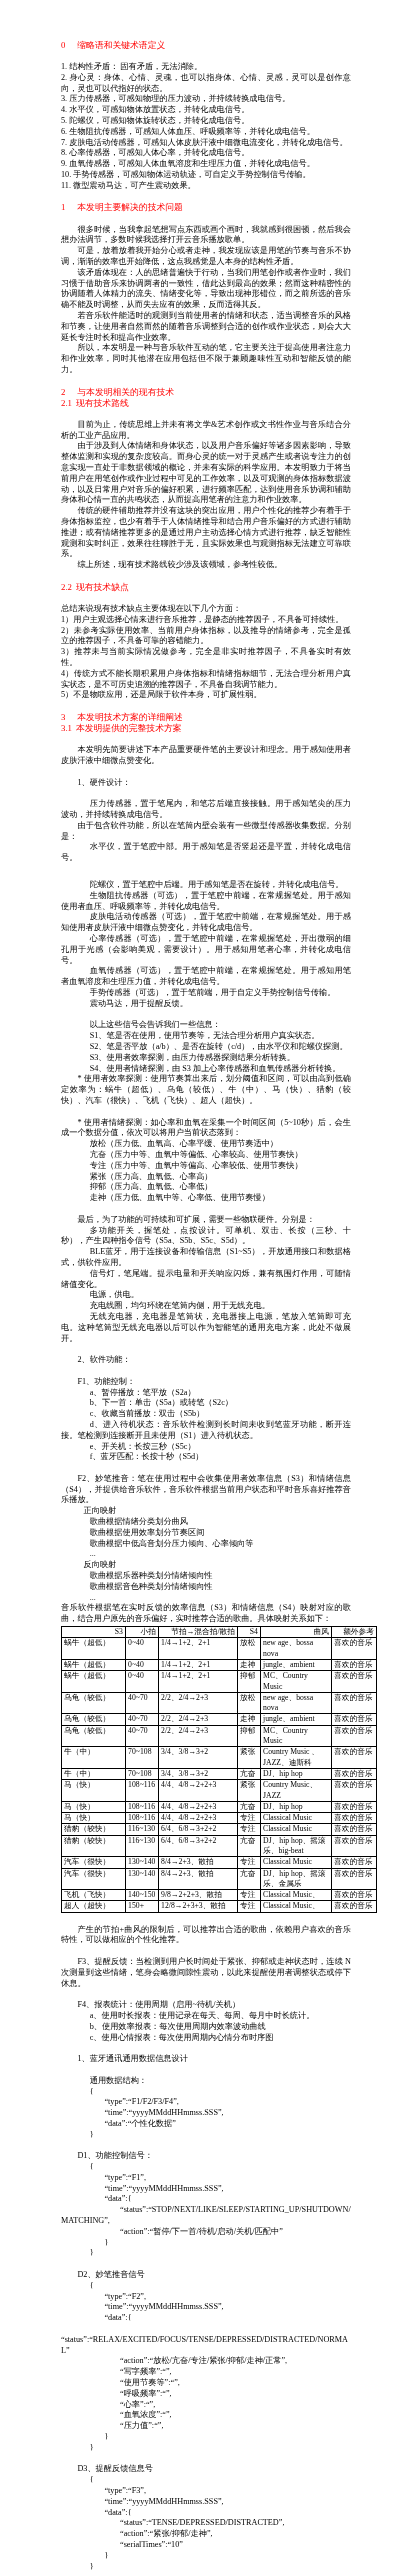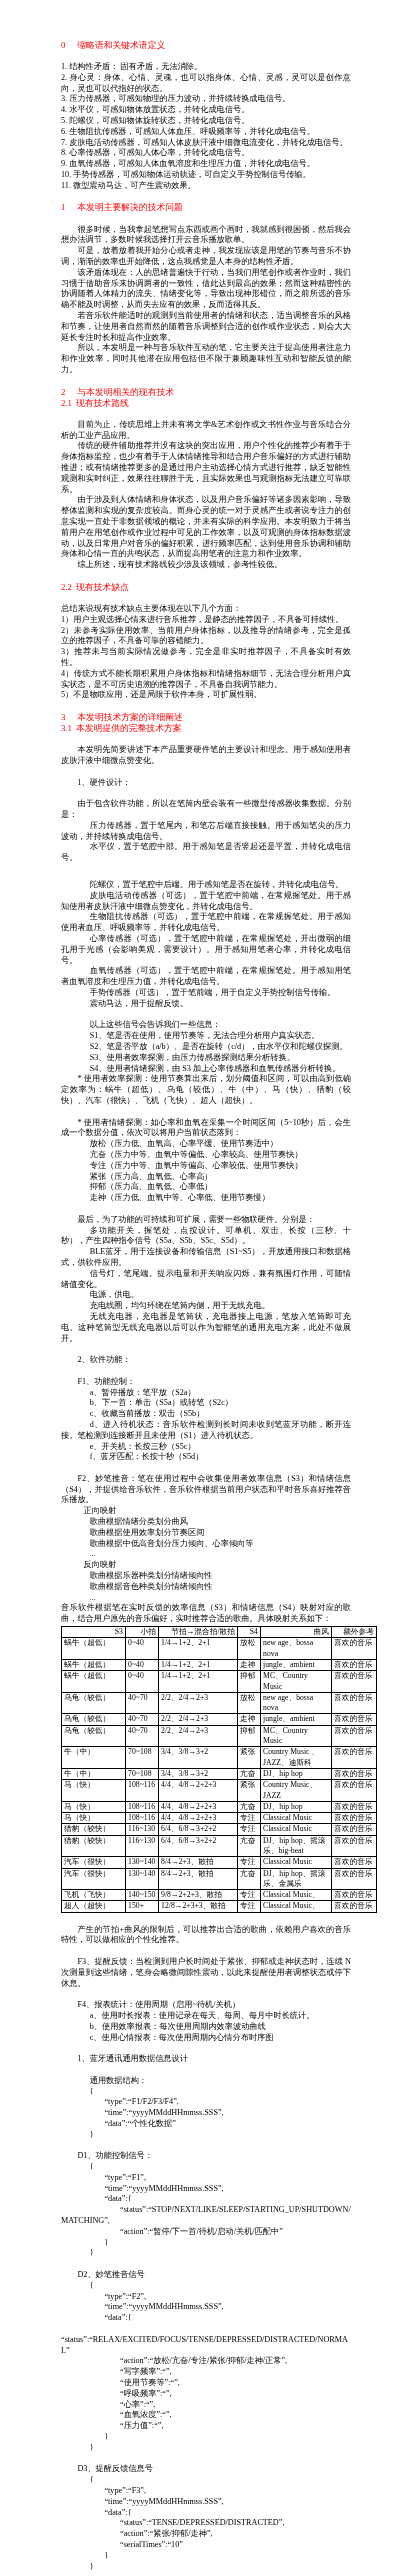--- a/index.html
+++ b/index.html
@@ -71,46 +71,46 @@
       <div class="ln" style="text-indent: 2em;">很多时候，当我拿起笔想写点东西或画个画时，我就感到很困顿，然后我会想办法调节，多数时候我选择打开云音乐播放歌单。</div>
       <div class="ln" style="text-indent: 2em;">可是，放着放着我开始分心或者走神，我发现应该是用笔的节奏与音乐不协调，渐渐的效率也开始降低，这点我感觉是人本身的结构性矛盾。</div>
       <div class="ln" style="text-indent: 2em;">该矛盾体现在：人的思绪普遍快于行动，当我们用笔创作或者作业时，我们习惯于借助音乐来协调两者的一致性，借此达到最高的效果；然而这种精密性的协调随着人体精力的流失、情绪变化等，导致出现神形错位，而之前所选的音乐确不能及时调整，从而失去应有的效果，反而适得其反。</div>
       <div class="ln" style="text-indent: 2em;">若音乐软件能适时的观测到当前使用者的情绪和状态，适当调整音乐的风格和节奏，让使用者自然而然的随着音乐调整到合适的创作或作业状态，则会大大延长专注时长和提高作业效率。</div>
       <div class="ln" style="text-indent: 2em;">所以，本发明是一种与音乐软件互动的笔，它主要关注于提高使用者注意力和作业效率，同时其他潜在应用包括但不限于兼顾趣味性互动和智能反馈的能力。</div>
       <div class="blank"></div>
       <div class="ln h1"><span class="num">2</span><span class="title">与本发明相关的现有技术</span></div>
       <div class="ln h2"><span class="num">2.1</span><span class="title">现有技术路线</span></div>
       <div class="blank"></div>
       <div class="ln" style="text-indent: 2em;">目前为止，传统思维上并未有将文学&amp;艺术创作或文书性作业与音乐结合分析的工业产品应用。</div>
+      <div class="ln" style="text-indent: 2em;">由于涉及到人体情绪和身体状态，以及用户音乐偏好等诸多因素影响，导致整体监测和实现的复杂度较高。而身心灵的统一对于灵感产生或者说专注力的创意实现一直处于非数据领域的概论，并未有实际的科学应用。本发明致力于将当前用户在用笔创作或作业过程中可见的工作效率，以及可观测的身体指标数据波动，以及日常用户对音乐的偏好积累，进行频率匹配，达到使用音乐协调和辅助身体和心情一直的共鸣状态，从而提高用笔者的注意力和作业效率。</div>
       <div class="ln" style="text-indent: 2em;">传统的硬件辅助推荐并没有这块的突出应用，用户个性化的推荐少有着手于身体指标监控，也少有着手于人体情绪推导和结合用户音乐偏好的方式进行辅助推进；或有情绪推荐更多的是通过用户主动选择心情方式进行推荐，缺乏智能性观测和实时纠正，效果往往聊胜于无，且实际效果也与观测指标无法建立可靠联系。</div>
-      <div class="ln" style="text-indent: 2em;">由于涉及到人体情绪和身体状态，以及用户音乐偏好等诸多因素影响，导致整体监测和实现的复杂度较高。而身心灵的统一对于灵感产生或者说专注力的创意实现一直处于非数据领域的概论，并未有实际的科学应用。本发明致力于将当前用户在用笔创作或作业过程中可见的工作效率，以及可观测的身体指标数据波动，以及日常用户对音乐的偏好积累，进行频率匹配，达到使用音乐协调和辅助身体和心情一直的共鸣状态，从而提高用笔者的注意力和作业效率。</div>
       <div class="ln" style="text-indent: 2em;">综上所述，现有技术路线较少涉及该领域，参考性较低。</div>
       <div class="blank"></div>
       <div class="ln h2"><span class="num">2.2</span><span class="title">现有技术缺点</span></div>
       <div class="blank"></div>
       <div class="ln" style="text-indent: 0em;">总结来说现有技术缺点主要体现在以下几个方面：</div>
       <div class="ln" style="text-indent: 0em;">1）用户主观选择心情来进行音乐推荐，是静态的推荐因子，不具备可持续性。</div>
       <div class="ln" style="text-indent: 0em;">2）未参考实际使用效率、当前用户身体指标，以及推导的情绪参考，完全是孤立的推荐因子，不具备可靠的容错能力。</div>
       <div class="ln" style="text-indent: 0em;">3）推荐未与当前实际情况做参考，完全是非实时推荐因子，不具备实时有效性。</div>
       <div class="ln" style="text-indent: 0em;">4）传统方式不能长期积累用户身体指标和情绪指标细节，无法合理分析用户真实状态，是不可历史追溯的推荐因子，不具备自我调节能力。</div>
       <div class="ln" style="text-indent: 0em;">5）不是物联应用，还是局限于软件本身，可扩展性弱。</div>
       <div class="blank"></div>
       <div class="ln h1"><span class="num">3</span><span class="title">本发明技术方案的详细阐述</span></div>
       <div class="ln h2"><span class="num">3.1</span><span class="title">本发明提供的完整技术方案</span></div>
       <div class="blank"></div>
       <div class="ln" style="text-indent: 2em;">本发明先简要讲述下本产品重要硬件笔的主要设计和理念。用于感知使用者皮肤汗液中细微点赞变化。</div>
       <div class="blank"></div>
       <div class="ln" style="text-indent: 2em;">1、硬件设计：</div>
       <div class="blank"></div>
+      <div class="ln" style="text-indent: 3.5em;">压力传感器，置于笔尾内，和笔芯后端直接接触。用于感知笔尖的压力波动，并持续转换成电信号。</div>
       <div class="ln" style="text-indent: 2em;">由于包含软件功能，所以在笔筒内壁会装有一些微型传感器收集数据。分别是：</div>
-      <div class="ln" style="text-indent: 3.5em;">压力传感器，置于笔尾内，和笔芯后端直接接触。用于感知笔尖的压力波动，并持续转换成电信号。</div>
       <div class="ln" style="text-indent: 3.5em;">水平仪，置于笔腔中部。用于感知笔是否竖起还是平置，并转化成电信号。</div>
       <div class="ln" style="text-indent: 3.5em; margin-top: 16px;">陀螺仪，置于笔腔中后端。用于感知笔是否在旋转，并转化成电信号。</div>
+      <div class="ln" style="text-indent: 3.5em;">生物阻抗传感器（可选），置于笔腔中前端，在常规握笔处。用于感知使用者血压、呼吸频率等，并转化成电信号。</div>
       <div class="ln" style="text-indent: 3.5em;">皮肤电活动传感器（可选），置于笔腔中前端，在常规握笔处。用于感知使用者皮肤汗液中细微点赞变化，并转化成电信号。</div>
-      <div class="ln" style="text-indent: 3.5em;">生物阻抗传感器（可选），置于笔腔中前端，在常规握笔处。用于感知使用者血压、呼吸频率等，并转化成电信号。</div>
       <div class="ln" style="text-indent: 3.5em;">心率传感器（可选），置于笔腔中前端，在常规握笔处，开出微弱的细孔用于光感（会影响美观，需要设计）。用于感知用笔者心率，并转化成电信号。</div>
       <div class="ln" style="text-indent: 3.5em;">血氧传感器（可选），置于笔腔中前端，在常规握笔处。用于感知用笔者血氧溶度和生理压力值，并转化成电信号。</div>
       <div class="ln" style="text-indent: 3.5em;">手势传感器（可选），置于笔前端，用于自定义手势控制信号传输。</div>
       <div class="ln" style="text-indent: 3.5em;">震动马达，用于提醒反馈。</div>
       <div class="blank"></div>
       <div class="ln" style="text-indent: 3.5em;">以上这些信号会告诉我们一些信息：</div>
       <div class="ln" style="text-indent: 3.5em;">S1、笔是否在使用，使用节奏等，无法合理分析用户真实状态。</div>
       <div class="ln" style="text-indent: 3.5em;">S2、笔是否平放（a/b）、是否在旋转（c/d），由水平仪和陀螺仪探测。</div>
       <div class="ln" style="text-indent: 3.5em;">S3、使用者效率探测，由压力传感器探测结果分析转换。</div>
       <div class="ln" style="text-indent: 3.5em;">S4、使用者情绪探测，由 S3 加上心率传感器和血氧传感器分析转换。</div>

